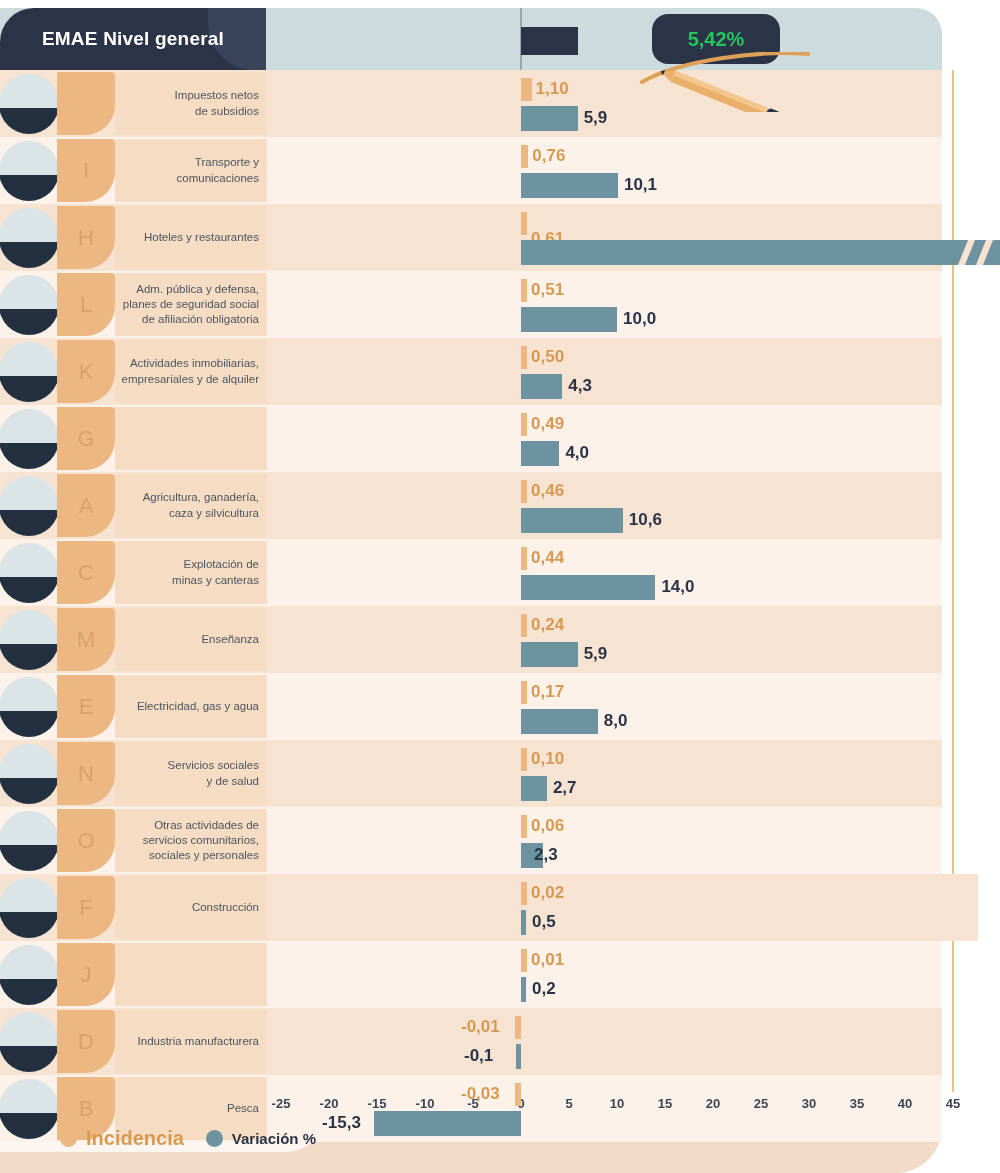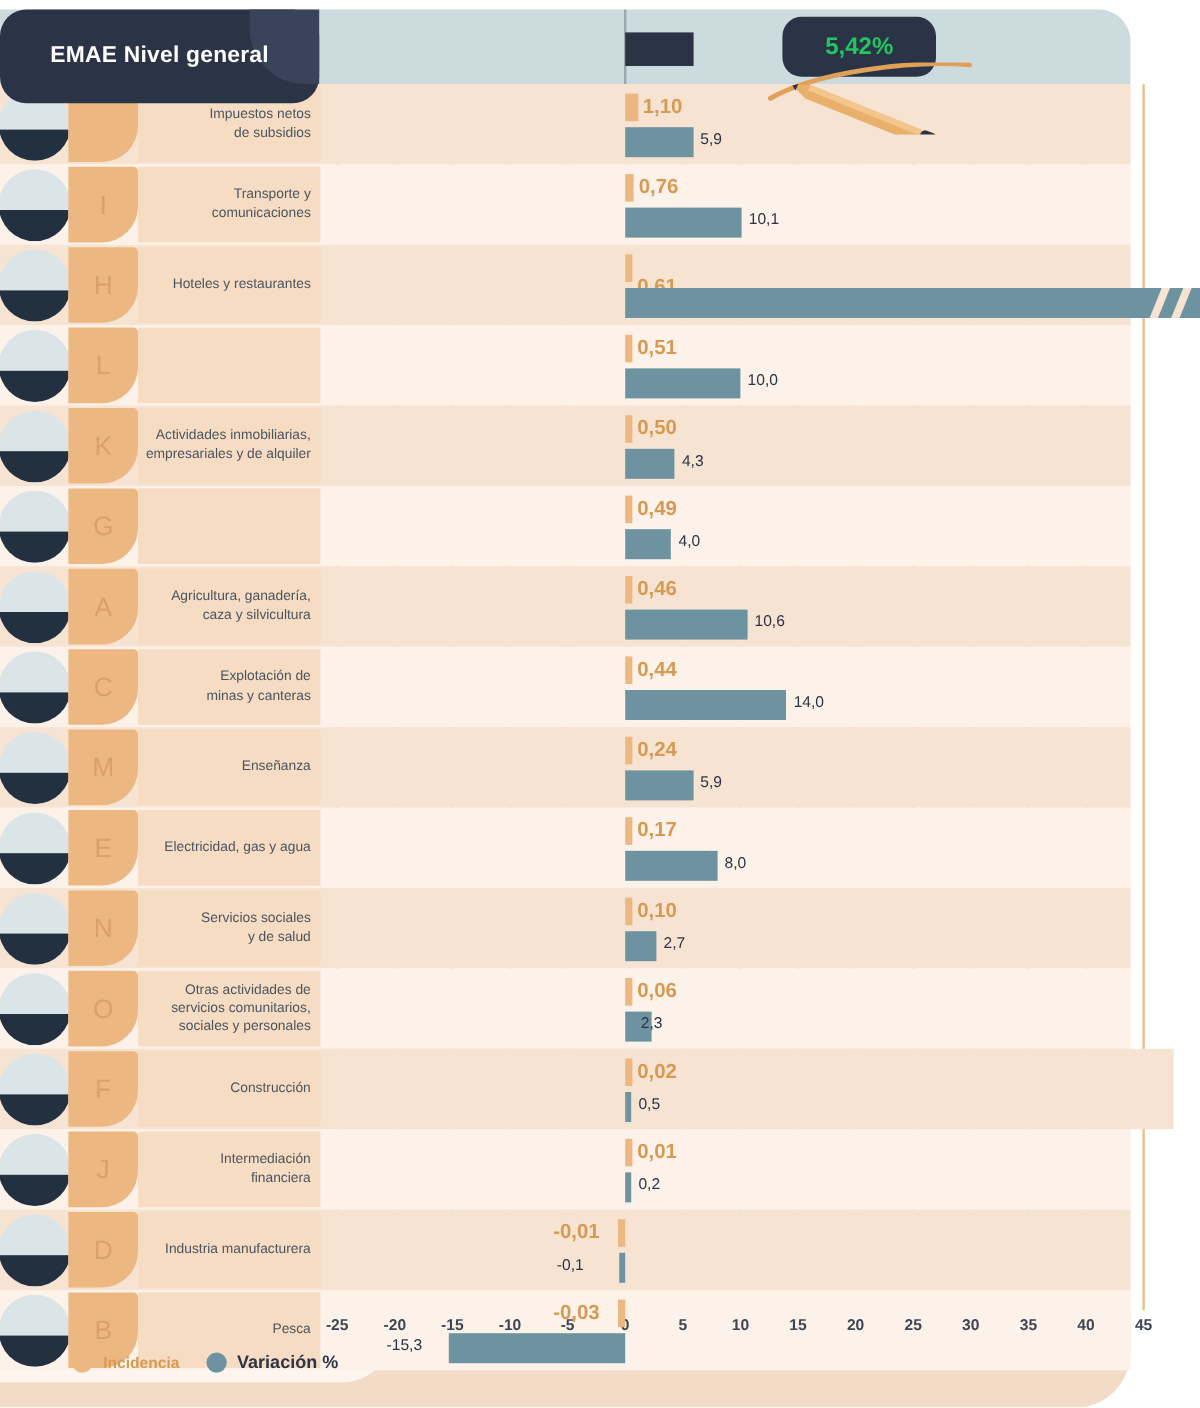--- a/index.html
+++ b/index.html
@@ -6,21 +6,21 @@
   body{font-family:"Liberation Sans",sans-serif;}
   #page{position:relative;width:1000px;height:1173px;overflow:hidden;background:#ffffff;}
 
   
   .plate-header{position:absolute;left:0;top:8px;width:942px;height:62px;background:#ccdbdd;border-top-right-radius:26px;}
   .plate-body{position:absolute;left:0;top:70px;width:942px;height:1022px;background:#fcf0e6;}
   .plate-bottom{position:absolute;left:0;top:1092px;width:942px;height:81px;background:#f2dcc8;border-bottom-right-radius:46px;}
   .plate-bottom-left{position:absolute;left:0;top:1092px;width:330px;height:60px;background:#fdf6f0;border-bottom-right-radius:46px;}
 
   
-  .title-block{position:absolute;left:0;top:8px;width:266px;height:78px;background:#2b3447;border-top-left-radius:34px;display:flex;align-items:center;justify-content:center;border-radius:22px;}
+  .title-block{position:absolute;left:0;top:8px;width:266px;height:62px;background:#2b3447;border-top-left-radius:34px;display:flex;align-items:center;justify-content:center;}
   .title-block::after{content:"";position:absolute;right:0;top:0;width:58px;height:62px;background:#39445a;border-bottom-left-radius:46px;z-index:0;}
   .title-text{position:relative;z-index:2;color:#ffffff;font-size:19px;font-weight:bold;letter-spacing:.2px;}
 
   
   .hdr-swatch{position:absolute;left:521px;top:27px;width:57px;height:28px;background:#2b3447;}
   .hdr-zero{position:absolute;left:520px;top:8px;width:2px;height:62px;background:#9aa8ad;}
   .hdr-badge{position:absolute;left:652px;top:14px;width:128px;height:50px;background:#2b3447;border-radius:16px;display:flex;align-items:center;justify-content:center;}
   .hdr-badge span{color:#22c55e;font-size:20px;font-weight:bold;}
   .pencil-wrap{position:absolute;left:640px;top:52px;width:190px;height:60px;}
 
@@ -42,35 +42,35 @@
   .letter-badge{position:absolute;left:57px;top:2px;width:58px;height:63px;background:#edb782;border-bottom-right-radius:30px;border-top-right-radius:4px;display:flex;align-items:center;justify-content:center;}
   .letter-badge span{color:#d9a06c;font-size:22px;font-weight:500;}
   .letter-tail{position:absolute;left:115px;top:2px;width:152px;height:63px;background:#f6dcc2;}
 
   .row-label{position:absolute;left:120px;top:0;width:145px;height:67px;display:flex;align-items:center;justify-content:flex-end;text-align:right;padding-right:6px;box-sizing:border-box;color:#4a5560;font-size:11.5px;line-height:1.32;}
 
   
   .bar-inc{position:absolute;height:23px;background:#edb782;}
   .bar-var{position:absolute;height:25px;background:#6d93a0;}
   .lbl-inc{position:absolute;color:#d79a52;font-size:17px;font-weight:bold;white-space:nowrap;}
-  .lbl-var{position:absolute;color:#2b3447;font-size:13px;font-weight:normal;white-space:nowrap;}
+  .lbl-var{position:absolute;color:#2b3447;font-size:17px;font-weight:bold;white-space:nowrap;}
   .break-mark{position:absolute;width:7px;height:25px;background:#fdf2e9;transform:skewX(-22deg);}
   .break-mark.on-odd{background:#f7e3d2;}
 
   
   .axis{position:absolute;left:0;top:1092px;width:942px;height:30px;}
   .tick{position:absolute;top:4px;transform:translateX(-50%);color:#3b4654;font-size:13px;font-weight:bold;}
 
   
   .legend{position:absolute;left:60px;top:1127px;display:flex;align-items:center;gap:22px;}
   .lg-item{display:flex;align-items:center;gap:9px;}
   .lg-dot{width:17px;height:17px;border-radius:50%;}
   .lg-dot.inc{background:#edb782;}
   .lg-dot.var{background:#6d93a0;}
-  .lg-inc-text{color:#d79a52;font-size:13px;font-weight:bold;}
+  .lg-inc-text{color:#d79a52;font-size:20px;font-weight:bold;}
   .lg-var-text{color:#2b3447;font-size:15px;font-weight:bold;}
 </style>
 </head>
 <body>
 
 <div id="page">
 
   <div class="plate-header"></div>
   <div class="plate-body"></div>
   <div class="plate-bottom"></div>
@@ -138,20 +138,21 @@
         <div class="icon-cell">
           <div class="icon-circle">
             <div class="sky"></div>
             <div class="ground"></div>
           </div>
         </div>
         <div class="letter-tail"></div>
         <div class="letter-badge">
           <span>L</span>
         </div>
+        <div class="row-label">Adm. pública y defensa,<br>planes de seguridad social<br>de afiliación obligatoria</div>
       </div>
       <div class="row odd" style="top: 338px;">
         <div class="icon-cell">
           <div class="icon-circle">
             <div class="sky"></div>
             <div class="ground"></div>
           </div>
         </div>
         <div class="letter-tail"></div>
         <div class="letter-badge">
@@ -266,21 +267,20 @@
         <div class="icon-cell">
           <div class="icon-circle">
             <div class="sky"></div>
             <div class="ground"></div>
           </div>
         </div>
         <div class="letter-tail"></div>
         <div class="letter-badge">
           <span>J</span>
         </div>
-        <div class="row-label">Intermediación<br>financiera</div>
       </div>
       <div class="row odd" style="top: 1008px;">
         <div class="icon-cell">
           <div class="icon-circle">
             <div class="sky"></div>
             <div class="ground"></div>
           </div>
         </div>
         <div class="letter-tail"></div>
         <div class="letter-badge">

